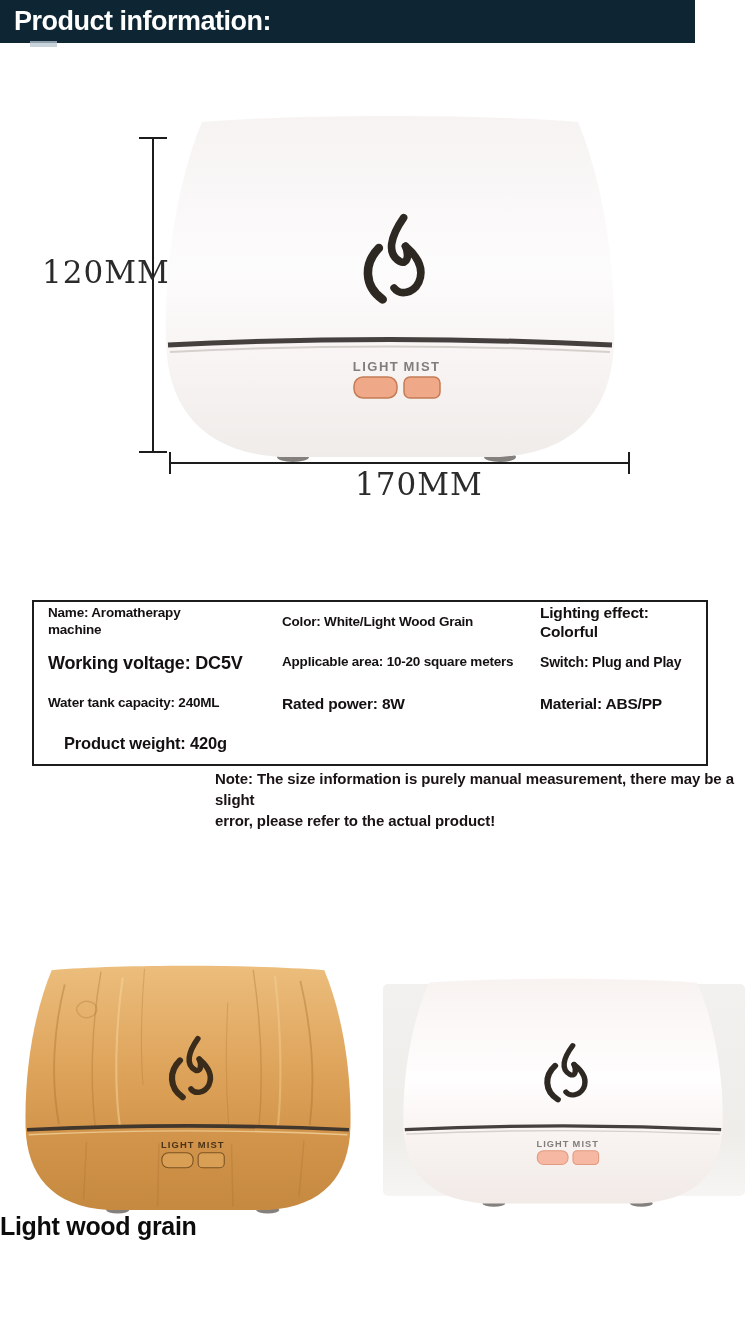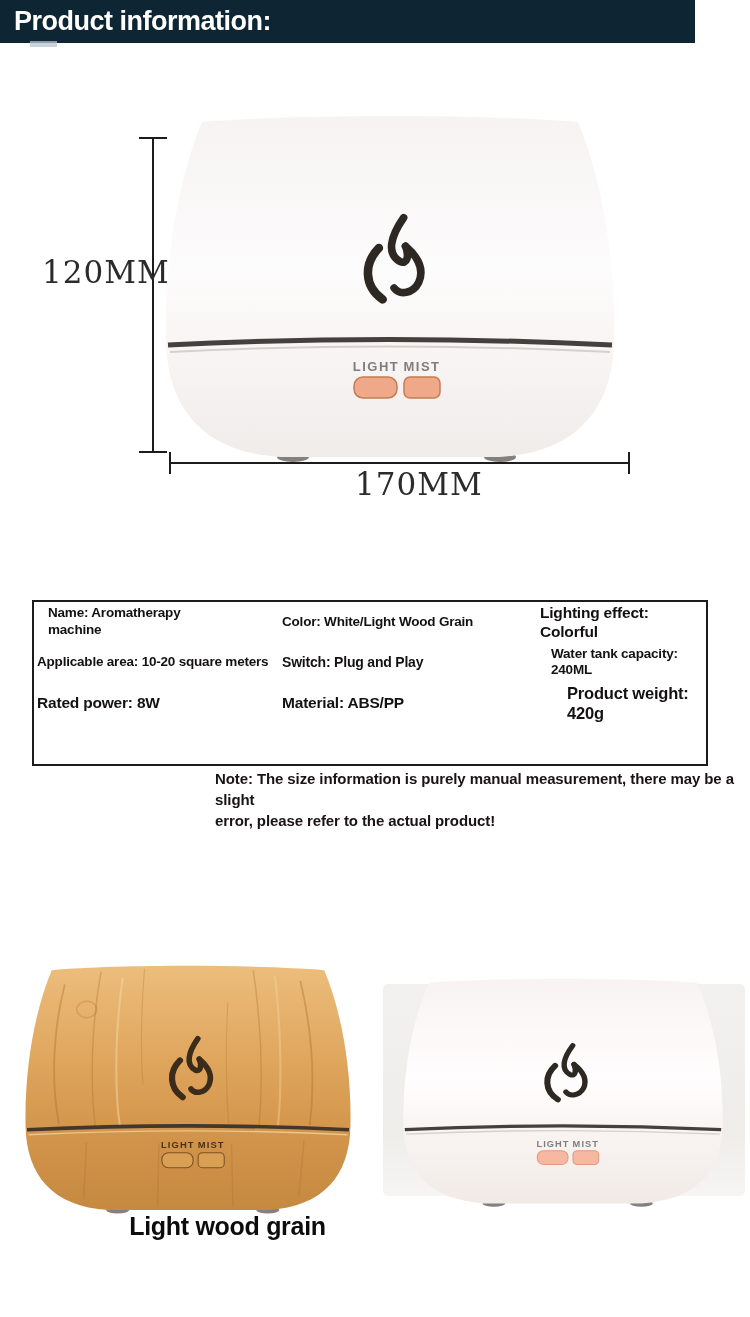--- a/index.html
+++ b/index.html
@@ -65,22 +65,22 @@
   
   .note{position:absolute;left:215px;top:768px;width:545px;font-size:15px;font-weight:700;
         line-height:21px;color:#1a1214;letter-spacing:-0.1px;}
 
   
   .photo-bg-white{position:absolute;left:383px;top:984px;width:362px;height:212px;
                   background:linear-gradient(180deg,#f3f1ef 0%,#eeedea 70%,#f6f5f3 100%);
                   border-radius:5px;}
   .variant-wood{position:absolute;left:14px;top:963px;width:348px;height:252px;}
   .variant-white{position:absolute;left:392px;top:976px;width:342px;height:232px;}
-  .caption{position:absolute;top:1212px;width:375px;text-align:center;
-           font-size:25px;font-weight:700;color:#0c0c0c;letter-spacing:-0.3px;margin-left:40px;}
+  .caption{position:absolute;top:1212px;width:375px;text-align:left;
+           font-size:25px;font-weight:700;color:#0c0c0c;letter-spacing:-0.3px;}
   .caption-left{left:0;}
   .caption-right{left:375px;}
 </style>
 </head>
 <body>
 
 <div class="page">
 
   <div class="header">
     <h1>Product information:</h1>
@@ -121,20 +121,21 @@
   <div class="dim-label dim-label-h">120MM</div>
   <div class="dim-label dim-label-w">170MM</div>
 
   <div class="spec-table">
     <div class="cell c1 fs-s narrow">
         <span>Name: Aromatherapy machine</span>
       </div>
     <div class="cell c2 fs-s">Color: White/Light Wood Grain</div>
     <div class="cell c3 fs-m">Lighting effect: Colorful</div>
 
+    <div class="cell c1 fs-xl">Working voltage: DC5V</div>
     <div class="cell c2 fs-s">Applicable area: 10-20 square meters</div>
     <div class="cell c3 fs-l">Switch: Plug and Play</div>
 
     <div class="cell c1 fs-s">Water tank capacity: 240ML</div>
     <div class="cell c2 fs-m">Rated power: 8W</div>
     <div class="cell c3 fs-m">Material: ABS/PP</div>
 
     <div class="cell c2 fs-m2 indent">Product weight: 420g</div>
     <div class="cell c3"></div>
   </div>

